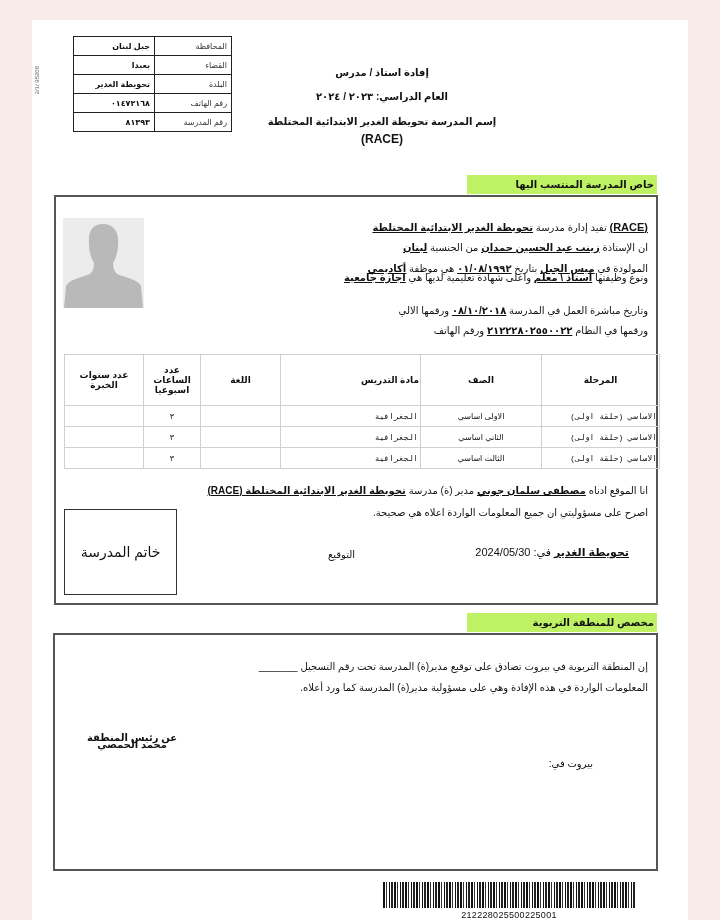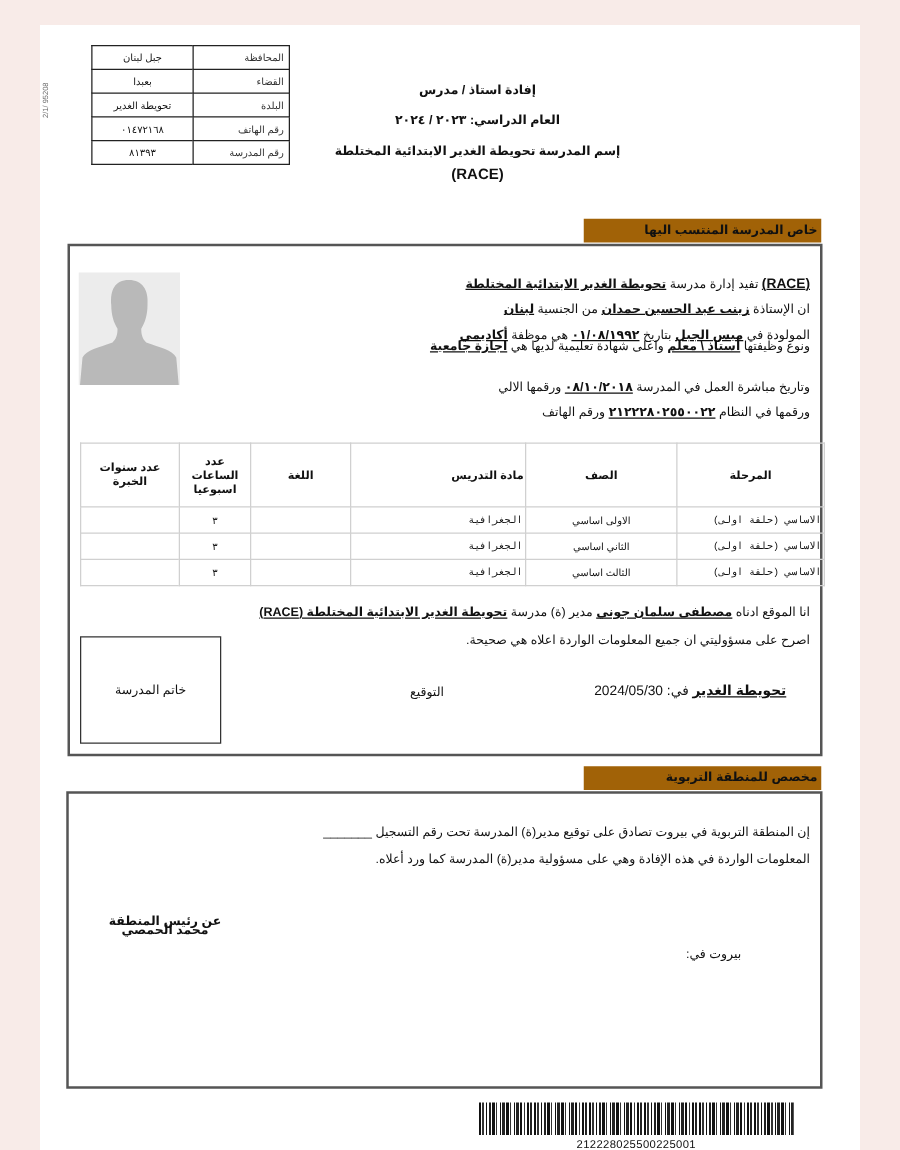--- a/index.html
+++ b/index.html
@@ -23,32 +23,32 @@
   
   .info-table {
     position: absolute; left: 41px; top: 16px;
     border-collapse: collapse;
     font-size: 8px; direction: rtl;
   }
   .info-table td {
     border: 1px solid #222; height: 18px; padding: 0 4px;
   }
   .info-table td.lbl { width: 68px; text-align: right; color: #333; }
-  .info-table td.val { width: 72px; text-align: center; font-weight: normal; }
+  .info-table td.val { width: 72px; font-weight: bold; }
   .side-code {
     position: absolute; left: 2px; top: 46px;
     font-size: 6px; color: #666;
     writing-mode: vertical-rl; transform: rotate(180deg);
   }
 
   .heading { position: absolute; text-align: center; font-weight: bold; direction: rtl; }
 
   .section-bar {
     position: absolute; right: 31px; width: 190px; height: 19px;
-    background: #a16207; direction: rtl;
+    background: #bef264; direction: rtl;
     font-size: 10px; font-weight: bold; line-height: 19px; padding-right: 3px; box-sizing: border-box;
   }
   .box {
     position: absolute; border: 2px solid #555; box-sizing: border-box;
   }
 
   .line { position: absolute; right: 40px; direction: rtl; font-size: 10px; white-space: nowrap; }
 
   .avatar {
     position: absolute; left: 31px; top: 198px; width: 81px; height: 90px;
@@ -61,21 +61,21 @@
   }
   .t th, .t td { border: 1px solid #d0d0d0; }
   .t th { height: 48px; font-weight: bold; font-size: 9px; text-align: center; }
   .t td { height: 18px; }
   .t td.r { text-align: right; padding-right: 2px; font-family: Liberation Mono, monospace; }
   .t td.c { text-align: center; }
 
   .stamp {
     position: absolute; border: 1.5px solid #333; box-sizing: border-box;
     display: flex; align-items: center; justify-content: center;
-    font-size: 10px; direction: rtl;
+    font-size: 14px; direction: rtl;
   }
 
   .barcode {
     position: absolute; left: 351px; top: 862px; width: 252px; height: 26px;
     background: repeating-linear-gradient(90deg,
       #111 0px, #111 2px, #fff 2px, #fff 3px, #333 3px, #333 4px, #fff 4px, #fff 6px,
       #111 6px, #111 7px, #fff 7px, #fff 8px, #222 8px, #222 10px, #fff 10px, #fff 11px);
   }
   .barcode-text {
     position: absolute; left: 351px; top: 890px; width: 252px; text-align: center;

